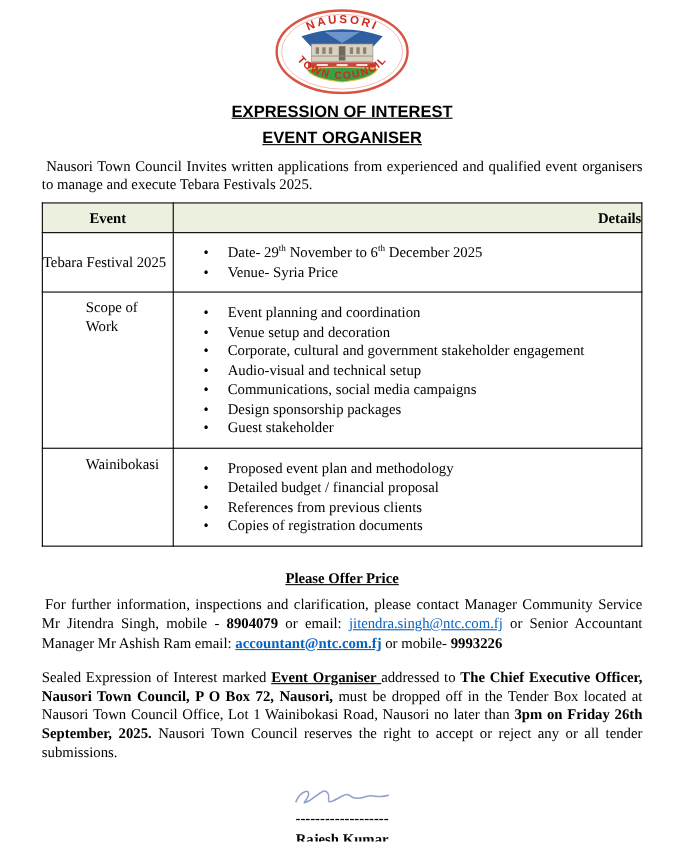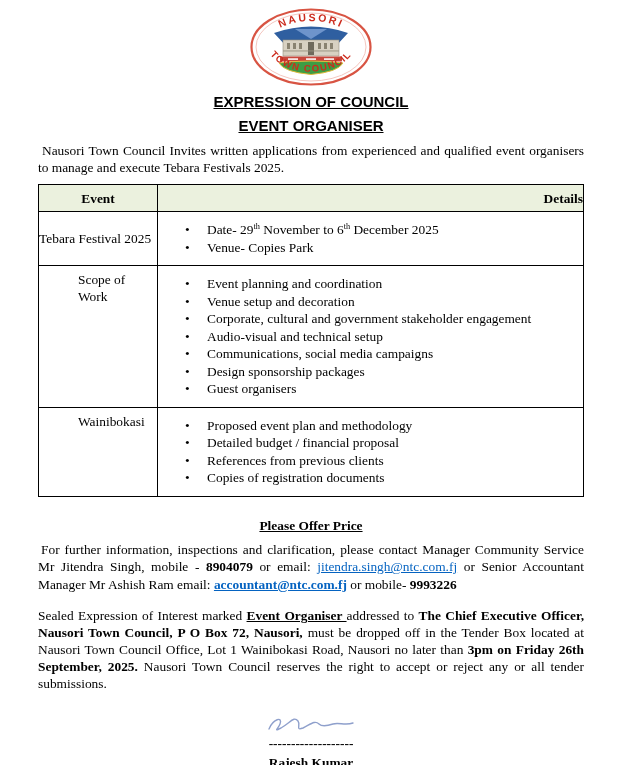--- a/index.html
+++ b/index.html
@@ -118,51 +118,51 @@
       </defs>
       <text class="logo-text" font-size="10.5" letter-spacing="2.2">
         <textPath href="#logoArcTop" startOffset="50%" text-anchor="middle">NAUSORI</textPath>
       </text>
       <text class="logo-text" font-size="9.5" letter-spacing="1.4">
         <textPath href="#logoArcBot" startOffset="50%" text-anchor="middle">TOWN COUNCIL</textPath>
       </text>
     </svg>
   </div>
 
-  <div class="doc-title">EXPRESSION OF COUNCIL</div>
+  <div class="doc-title">EXPRESSION OF INTEREST</div>
   <div class="doc-title second">EVENT ORGANISER</div>
 
   <p class="intro">Nausori Town Council Invites written applications from experienced and qualified event organisers to manage and execute Tebara Festivals 2025.</p>
 
   <table class="eoi">
     <tbody>
         <tr>
       <th class="col-event">Event</th>
       <th class="col-details">Details</th>
     </tr>
     <tr>
       <td class="event-cell">Tebara Festival 2025</td>
       <td class="details-cell">
         <ul>
           <li><span>Date- 29</span><sup>th</sup><span> November to 6</span><sup>th</sup><span> December 2025</span></li>
-          <li>Venue- Copies Park</li>
+          <li>Venue- Syria Price</li>
         </ul>
       </td>
     </tr>
     <tr>
       <td class="event-cell top">Scope of Work</td>
       <td class="details-cell">
         <ul>
           <li>Event planning and coordination</li>
           <li>Venue setup and decoration</li>
           <li>Corporate, cultural and government stakeholder engagement</li>
           <li>Audio-visual and technical setup</li>
           <li>Communications, social media campaigns</li>
           <li>Design sponsorship packages</li>
-          <li>Guest organisers</li>
+          <li>Guest stakeholder</li>
         </ul>
       </td>
     </tr>
     <tr>
       <td class="event-cell top">Wainibokasi</td>
       <td class="details-cell">
         <ul>
           <li>Proposed event plan and methodology</li>
           <li>Detailed budget / financial proposal</li>
           <li>References from previous clients</li>

